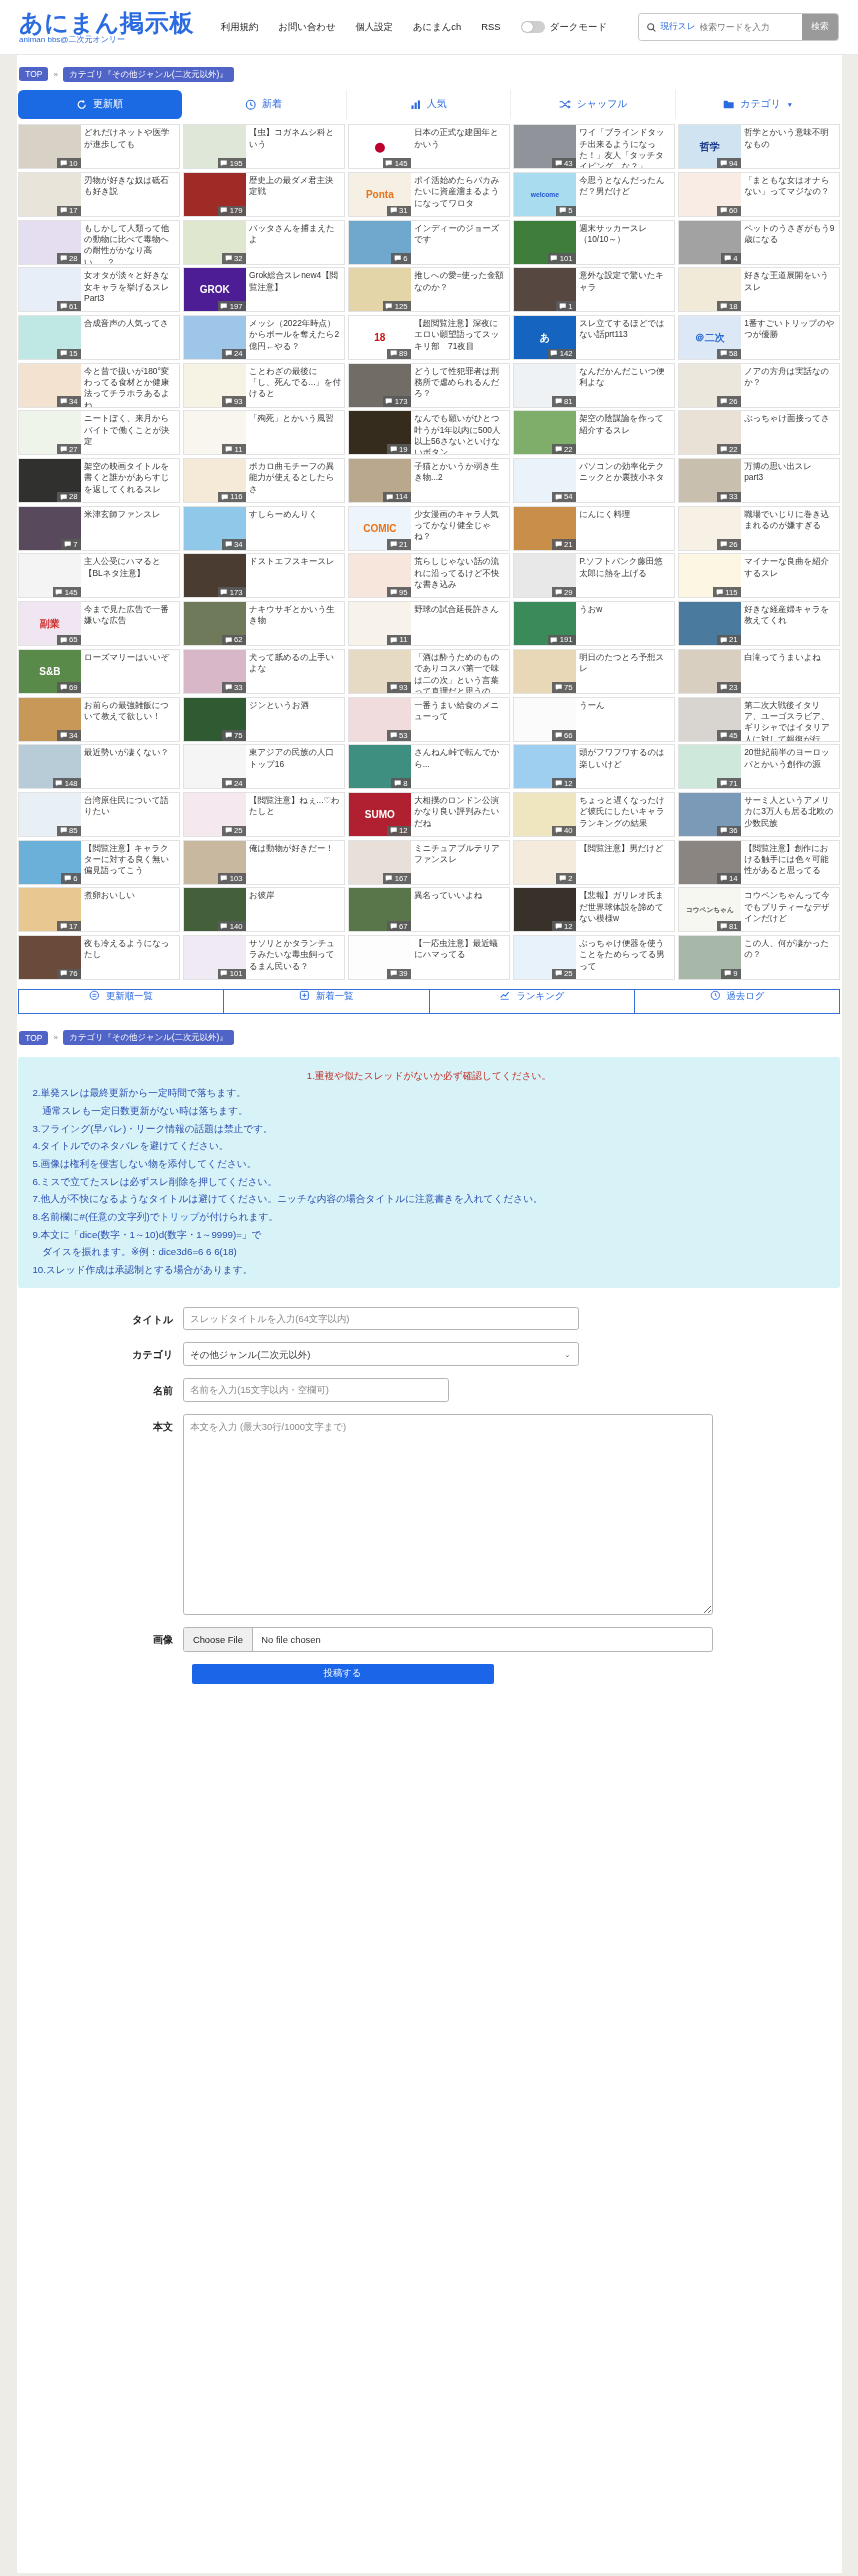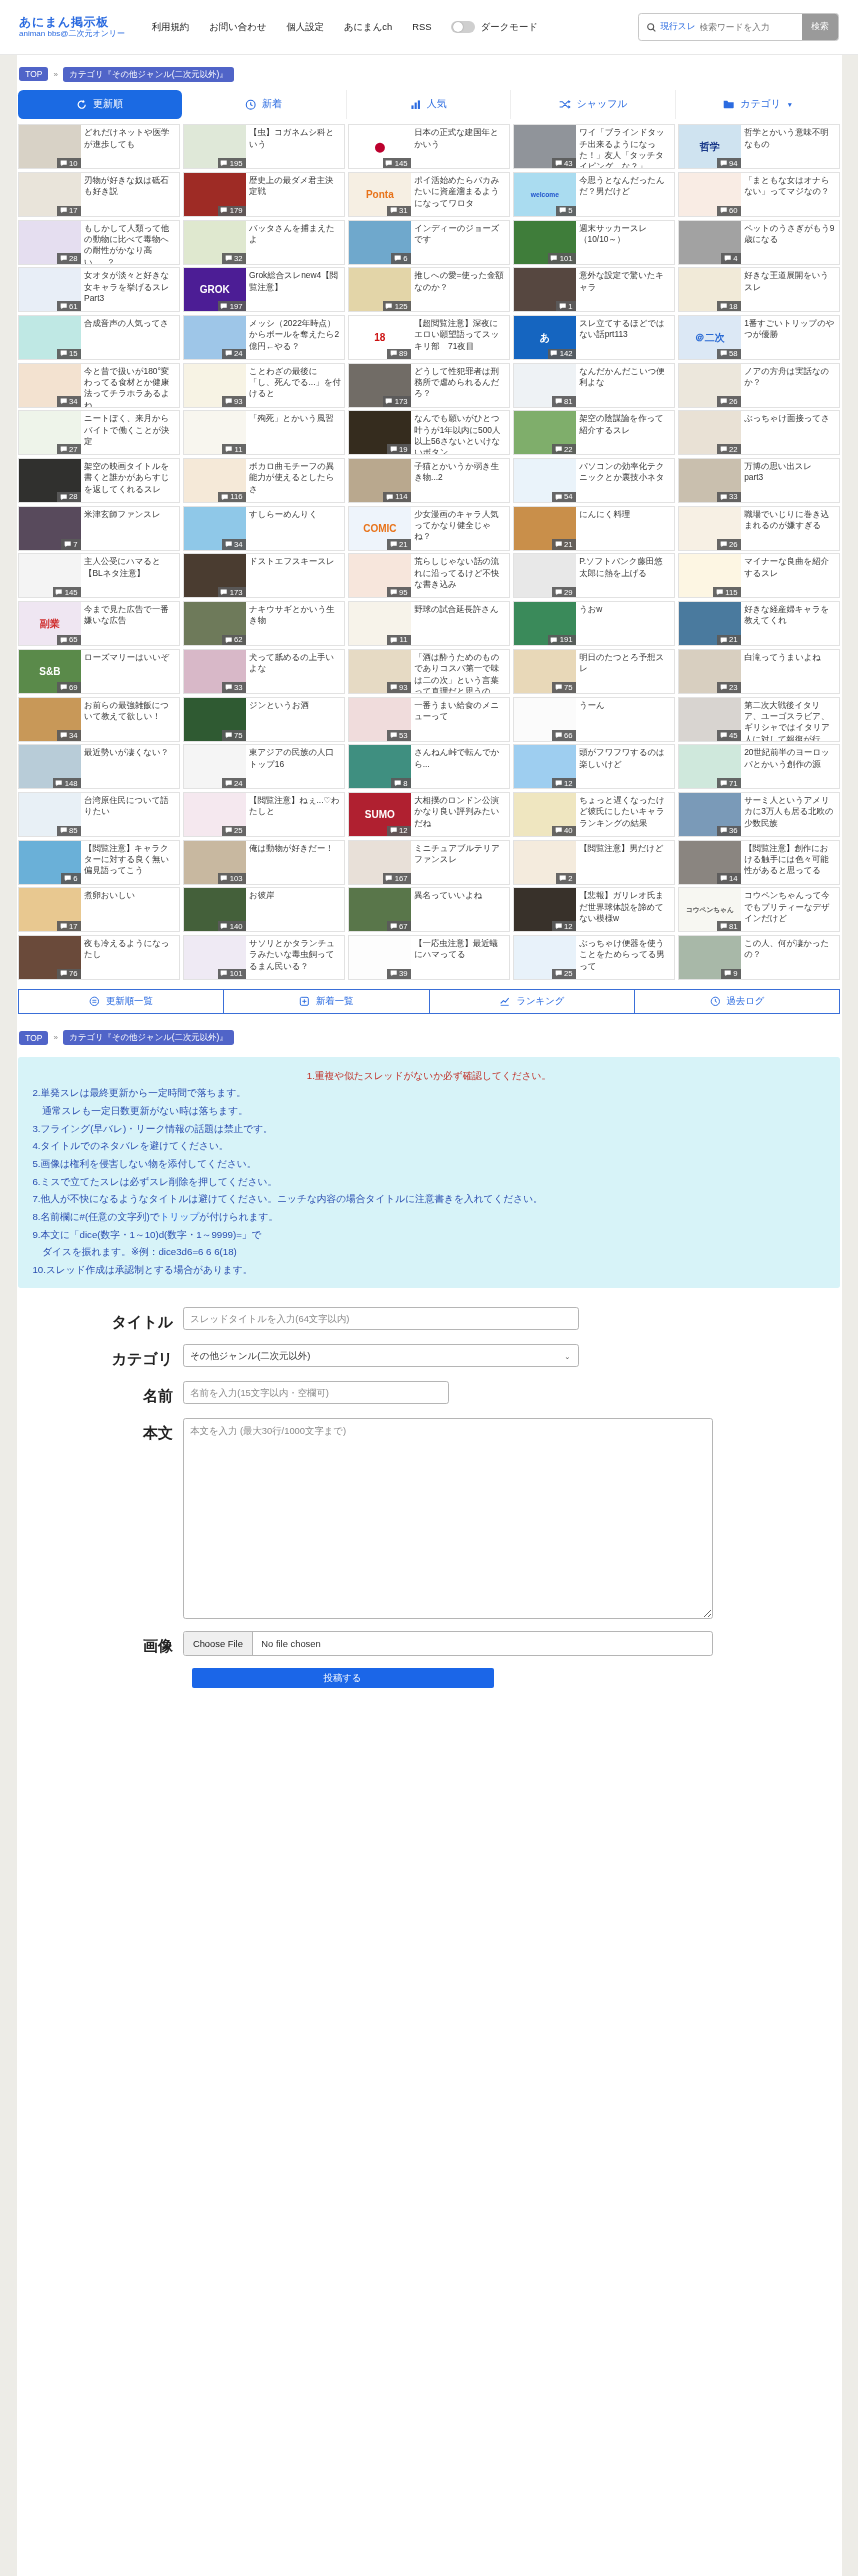--- a/index.html
+++ b/index.html
@@ -8,21 +8,21 @@
     font-family:"Liberation Sans","DejaVu Sans",sans-serif;
     background:#edece7; color:#333; position:relative;
     width:858px; min-height:2576px;
   }
   
   .site-header {
     background:#fff; height:55px; display:flex; align-items:center;
     padding:0 19px; gap:20px; border-bottom:0.7px solid #e8e8e8;
   }
   .logo-block { line-height:1.05; cursor:pointer; }
-  .logo-title { color:#2b6be0; font-size:12px; font-weight:bold; letter-spacing:0.7px; }
+  .logo-title { color:#2b6be0; font-size:24px; font-weight:bold; letter-spacing:0.7px; }
   .logo-sub { color:#2b6be0; font-size:8px; margin-top:1.3px; }
   .header-nav { display:flex; gap:20px; font-size:9.4px; color:#222; margin-left:6.7px; }
   .header-nav a { color:#222; text-decoration:none; cursor:pointer; white-space:nowrap; }
   .dark-toggle-wrap { display:flex; align-items:center; gap:5.3px; font-size:9.4px; }
   .toggle { width:24px; height:12.7px; border-radius:6.7px; background:#cfcfcf; position:relative; cursor:pointer; }
   .toggle .knob { position:absolute; left:1.3px; top:1px; width:10.7px; height:10.7px; border-radius:50%; background:#fff; box-shadow:0 0 1.3px rgba(0,0,0,.4); }
   .search-box {
     margin-left:auto; display:flex; align-items:center; border:0.7px solid #c8c8c8;
     border-radius:3.3px; overflow:hidden; height:28px; background:#fff; width:201px;
   }
@@ -69,21 +69,21 @@
     font-size:7.7px; padding:0.7px 3.3px 0.7px 2.7px; display:flex; align-items:center; gap:2px;
   }
   .count-badge svg { display:block; }
   .thread-title {
     flex:1; font-size:8.4px; line-height:1.35; color:#333; padding:2px 3.3px;
     overflow:hidden; display:-webkit-box; -webkit-line-clamp:4; -webkit-box-orient:vertical;
   }
   
   .bottom-nav { display:flex; margin:8px 1.3px 0 1.3px; border:0.7px solid #3a6fd8; }
   .bottom-nav-item {
-    flex:1; display:flex; align-items:center; justify-content:center; gap:6px;
+    flex:1; display:flex; justify-content:center; gap:6px;
     height:23px; color:#2b6be0; font-size:9.4px; background:#fff; cursor:pointer;
     border-right:0.7px solid #3a6fd8;
   }
   .bottom-nav-item:last-child { border-right:none; }
   
   .section-header {
     display:flex; align-items:center; gap:6px; margin:17.4px 4px 0 4px;
     padding-bottom:6.7px; border-bottom:1.3px solid #27408f;
     font-size:13.4px; font-weight:bold; color:#1a2f5e;
   }
@@ -91,21 +91,21 @@
   .crumbs.second { margin-top:10.7px; }
   .rules {
     background:#d7f3f8; border-radius:2.7px; margin:6.7px 1.3px 0 1.3px;
     padding:9.4px 14.7px; font-size:9.7px; line-height:1.82; color:#2a4db0;
   }
   .rules .red { color:#c03028;text-align:center; }
   .rules a { color:#2b6be0; text-decoration:none; cursor:pointer; }
   
   .thread-form { margin:19px 0 0 87px; }
   .form-row { display:flex; margin-bottom:12px; align-items:flex-start; }
-  .form-label { width:79px; text-align:right; padding-right:9.4px; font-weight:bold; font-size:15px; color:#222; padding-top:6px; }
+  .form-label { width:79px; text-align:right; padding-right:9.4px; font-weight:bold; font-size:10px; color:#222; padding-top:6px; }
   .ctl { border:0.7px solid #b5b5b5; border-radius:2.7px; font-size:9.4px; padding:5.3px 6.7px; font-family:inherit; color:#333; background:#fff; }
   .ctl::placeholder { color:#8a8a8a; }
   .w-title { width:396px; }
   .w-name { width:266px; }
   .w-body { width:530px; height:201px; resize:both; line-height:1.5; }
   .select-wrap { position:relative; width:396px; }
   .select-wrap select { width:100%; appearance:none; -webkit-appearance:none; cursor:pointer; }
   .select-wrap .sel-caret { position:absolute; right:8px; top:8px; font-size:7.4px; color:#444; pointer-events:none; }
   .file-ctl { display:flex; width:530px; border:0.7px solid #b5b5b5; border-radius:2.7px; overflow:hidden; height:25.4px; cursor:pointer; }
   .file-btn { background:#efefef; border-right:0.7px solid #b5b5b5; padding:0 9.4px; display:flex; align-items:center; font-size:9.4px; color:#222; }

